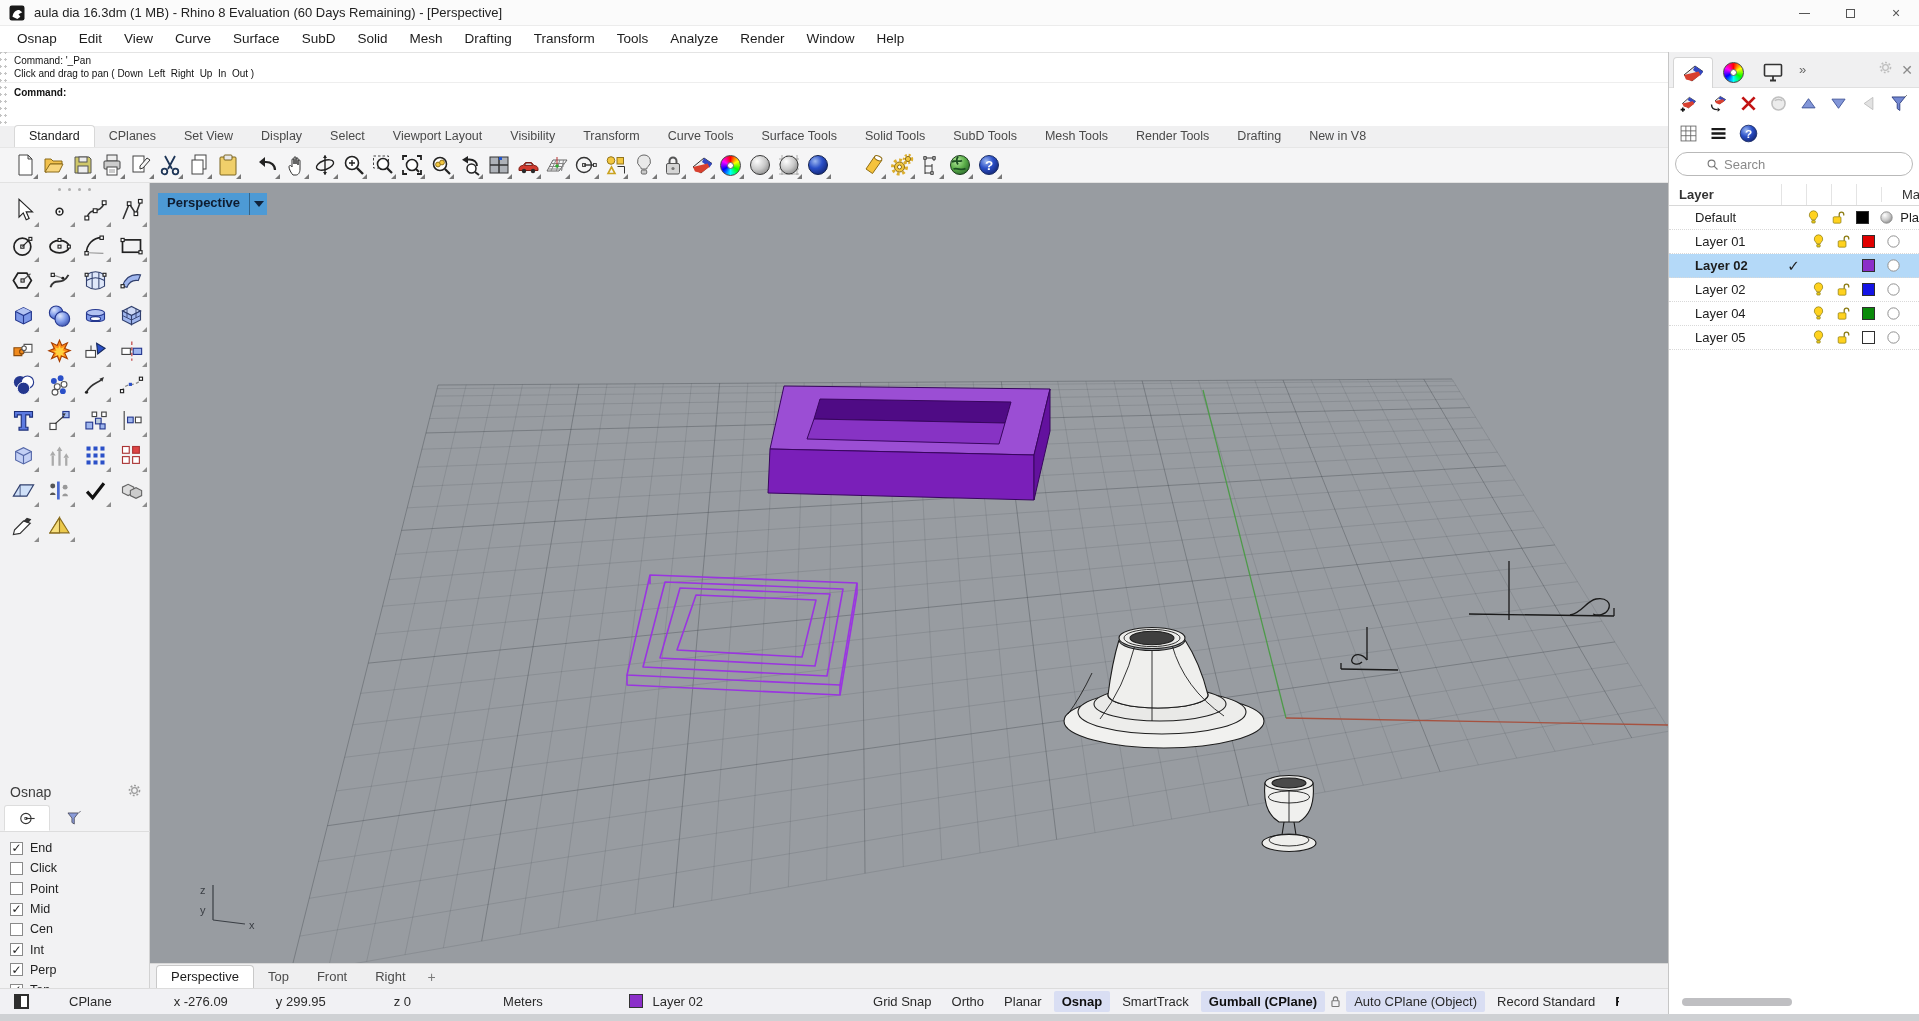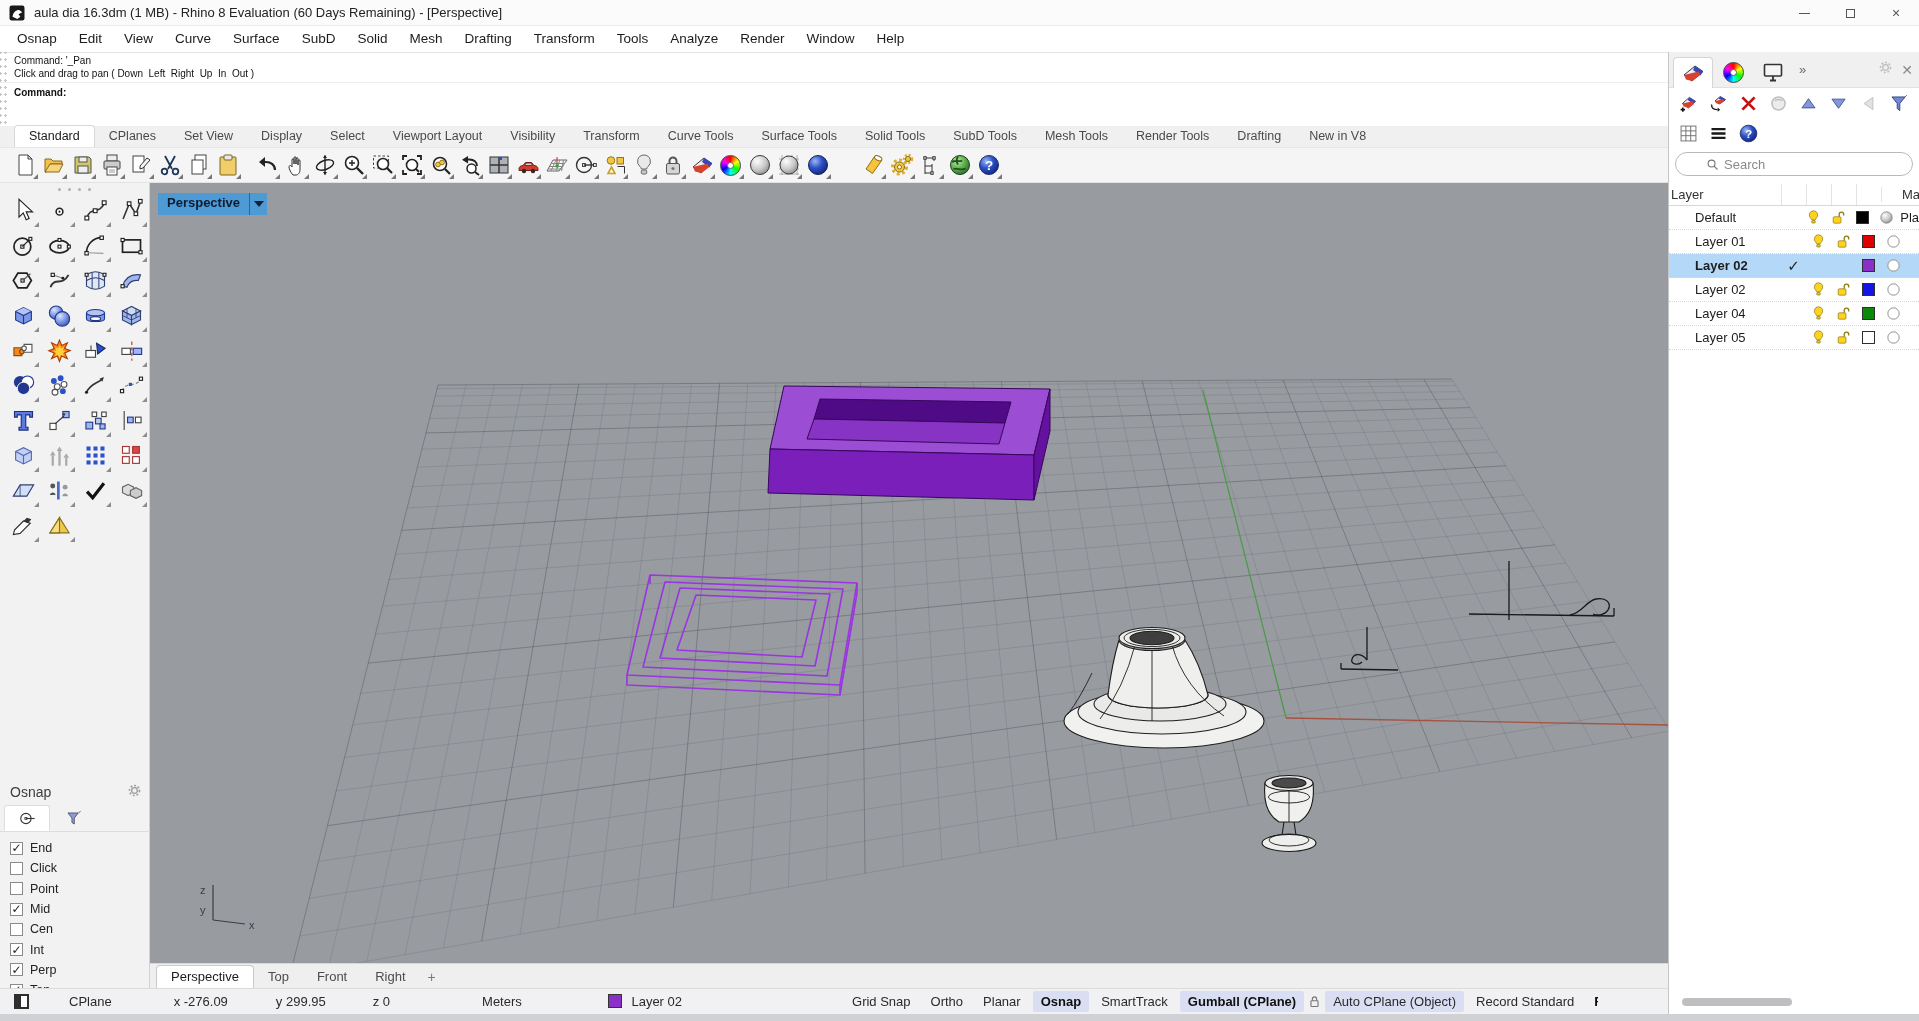--- a/index.html
+++ b/index.html
@@ -97,21 +97,21 @@
   #ptabs .x { color:#8a8a8a; font-size:14px; }
   .prow { display:flex; align-items:center; gap:4px; padding:3px 6px; }
   .picon { width:26px; height:24px; display:flex; align-items:center; justify-content:center; }
   .picon svg { width:21px; height:21px; }
   #psearch { margin:4px 6px; height:24px; border:1px solid #b9b9b9; border-radius:12px; background:#fff; display:flex; align-items:center; padding:0 8px; gap:4px;justify-content:flex-end;}
   #psearch svg { width:15px; height:15px; }
   #psearch input { border:none; outline:none; font-size:13px; color:#333; width:180px; background:transparent; font-family:inherit;}
   #psearch input::placeholder { color:#8a8a8a; }
   #ltable { margin-top:8px; }
   .lhead { display:flex; align-items:center; height:22px; font-size:13px; color:#333; border-bottom:1px solid #d8d8d8; }
-  .lhead .nm { width:112px; padding-left:2px; }
+  .lhead .nm { width:112px; padding-left:10px;font-weight:bold; }
   .lhead .c { width:25px; height:100%; border-left:1px solid #e4e4e4; }
   .lhead .mat { width:38px; border-left:1px solid #e4e4e4; padding-left:20px; }
   .lrow { display:flex; align-items:center; height:24px; font-size:13px; border-bottom:1px dotted #d9d9d9; color:#1d1d1d; }
   .lrow .nm { width:112px; padding-left:26px; overflow:hidden; white-space:nowrap; }
   .lrow.sel { background:#b4d9f8; }
   .lrow.sel .nm { font-weight:bold; }
   .lrow .c { width:25px; display:flex; align-items:center; justify-content:center; }
   .lrow .c svg { width:17px; height:17px; }
   .lrow .c i { display:inline-flex; }
   .lrow .c i svg { width:17px; height:17px; }
@@ -938,21 +938,21 @@
       <span class="vtab">Front</span>
       <span class="vtab">Right</span>
       <span class="vtab-add">+</span>
     </div>
 
   <div id="statusbar" class="abs">
     <span id="sb-squareicon"></span>
     <span class="sb" style="margin-left:40px">CPlane</span>
     <span class="sb" style="margin-left:62px">x -276.09</span>
     <span class="sb" style="margin-left:48px">y 299.95</span>
-    <span class="sb" style="margin-left:47px">z 0</span>
+    <span class="sb" style="margin-left:68px">z 0</span>
     <span class="sb" style="margin-left:92px">Meters</span>
     <span class="sb" style="margin-left:86px">
       <span class="swatch" style="background: rgb(139, 47, 201);"></span>
       <span style="margin-left:6px">Layer 02</span>
     </span>
     <span id="status-toggles" style="margin-left:160px; display:flex; align-items:center;">
         <span class="stog">Grid Snap</span>
         <span class="stog">Ortho</span>
         <span class="stog">Planar</span>
         <span class="stog on bold">Osnap</span>

